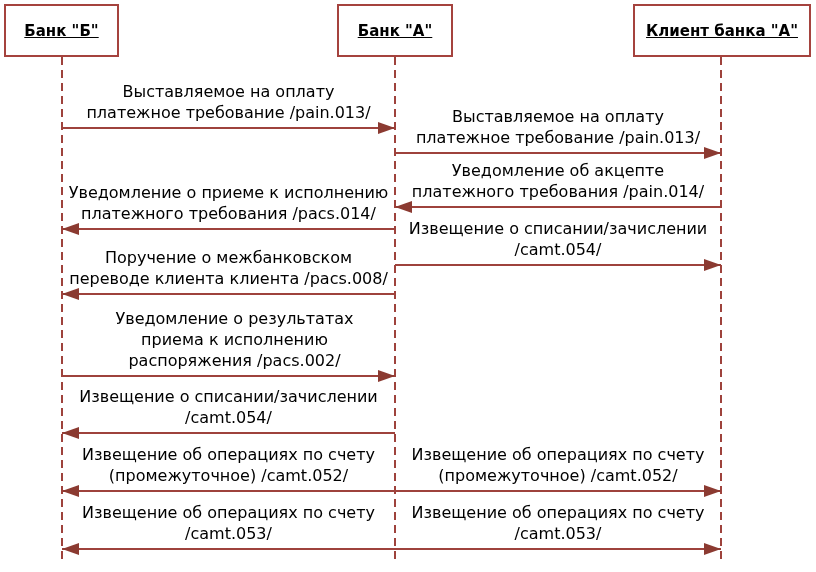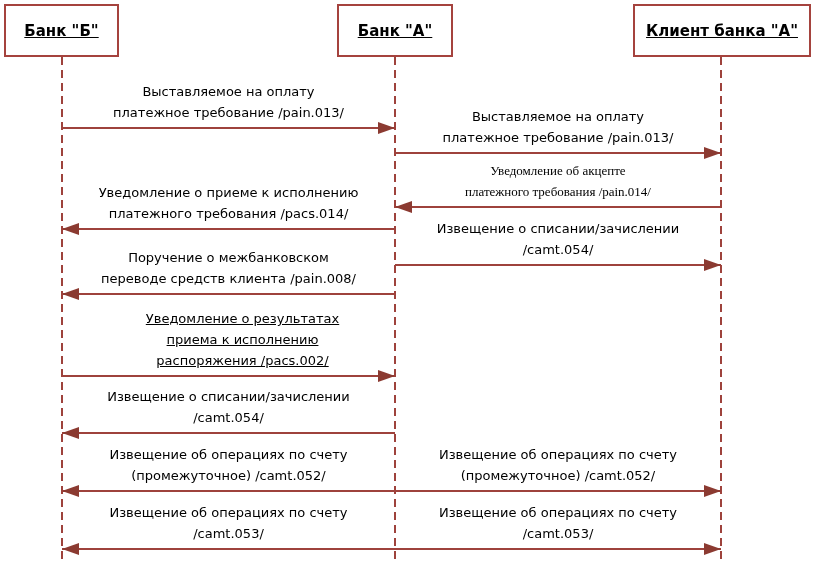--- a/index.html
+++ b/index.html
@@ -28,21 +28,21 @@
   .ll-a{left:394px;}
   .ll-c{left:720px;}
   .msg-line{position:absolute;height:2px;background:var(--line);z-index:1;}
   .head-right,.head-left{
     position:absolute;width:0;height:0;z-index:2;
     border-top:6px solid transparent;border-bottom:6px solid transparent;
   }
   .head-right{border-left:17px solid var(--head);}
   .head-left{border-right:17px solid var(--head);}
   .msg-label{
-    position:absolute;font-size:13px;line-height:21px;text-align:center;
+    position:absolute;font-size:16px;line-height:21px;text-align:center;
     white-space:pre;z-index:2;color:var(--text);
   }
 </style>
 </head>
 <body>
 
 <div class="diagram">
 
   <div class="actor a-b">
     <span>Банк "Б"</span>
@@ -62,37 +62,37 @@
       <div class="msg-line" style="left: 62px; top: 127px; width: 333px;"></div>
       <div class="head-right" style="top: 122px; left: 378px;"></div>
       <div class="msg-label" style="left: 62px; width: 333px; top: 81px;">Выставляемое на оплату
 платежное требование /pain.013/</div>
       <div class="msg-line" style="left: 395px; top: 152px; width: 326px;"></div>
       <div class="head-right" style="top: 147px; left: 704px;"></div>
       <div class="msg-label" style="left: 395px; width: 326px; top: 106px;">Выставляемое на оплату
 платежное требование /pain.013/</div>
       <div class="msg-line" style="left: 395px; top: 206px; width: 326px;"></div>
       <div class="head-left" style="top: 201px; left: 395px;"></div>
-      <div class="msg-label" style="left: 395px; width: 326px; top: 160px; font-family: Liberation Serif, serif;">Уведомление об акцепте
+      <div class="msg-label" style="left: 395px; width: 326px; top: 160px;">Уведомление об акцепте
 платежного требования /pain.014/</div>
       <div class="msg-line" style="left: 62px; top: 228px; width: 333px;"></div>
       <div class="head-left" style="top: 223px; left: 62px;"></div>
       <div class="msg-label" style="left: 62px; width: 333px; top: 182px;">Уведомление о приеме к исполнению
 платежного требования /pacs.014/</div>
       <div class="msg-line" style="left: 395px; top: 264px; width: 326px;"></div>
       <div class="head-right" style="top: 259px; left: 704px;"></div>
       <div class="msg-label" style="left: 395px; width: 326px; top: 218px;">Извещение о списании/зачислении
 /camt.054/</div>
       <div class="msg-line" style="left: 62px; top: 293px; width: 333px;"></div>
       <div class="head-left" style="top: 288px; left: 62px;"></div>
       <div class="msg-label" style="left: 62px; width: 333px; top: 247px;">Поручение о межбанковском
-переводе средств клиента /pain.008/</div>
+переводе клиента клиента /pacs.008/</div>
       <div class="msg-line" style="left: 62px; top: 375px; width: 333px;"></div>
       <div class="head-right" style="top: 370px; left: 378px;"></div>
-      <div class="msg-label" style="left: 76px; width: 333px; top: 308px; text-decoration: underline;">Уведомление о результатах
+      <div class="msg-label" style="left: 68px; width: 333px; top: 308px;">Уведомление о результатах
 приема к исполнению
 распоряжения /pacs.002/</div>
       <div class="msg-line" style="left: 62px; top: 432px; width: 333px;"></div>
       <div class="head-left" style="top: 427px; left: 62px;"></div>
       <div class="msg-label" style="left: 62px; width: 333px; top: 386px;">Извещение о списании/зачислении
 /camt.054/</div>
       <div class="msg-line" style="left: 62px; top: 490px; width: 659px;"></div>
       <div class="head-left" style="top: 485px; left: 62px;"></div>
       <div class="head-right" style="top: 485px; left: 704px;"></div>
       <div class="msg-label" style="left: 62px; width: 333px; top: 444px;">Извещение об операциях по счету

